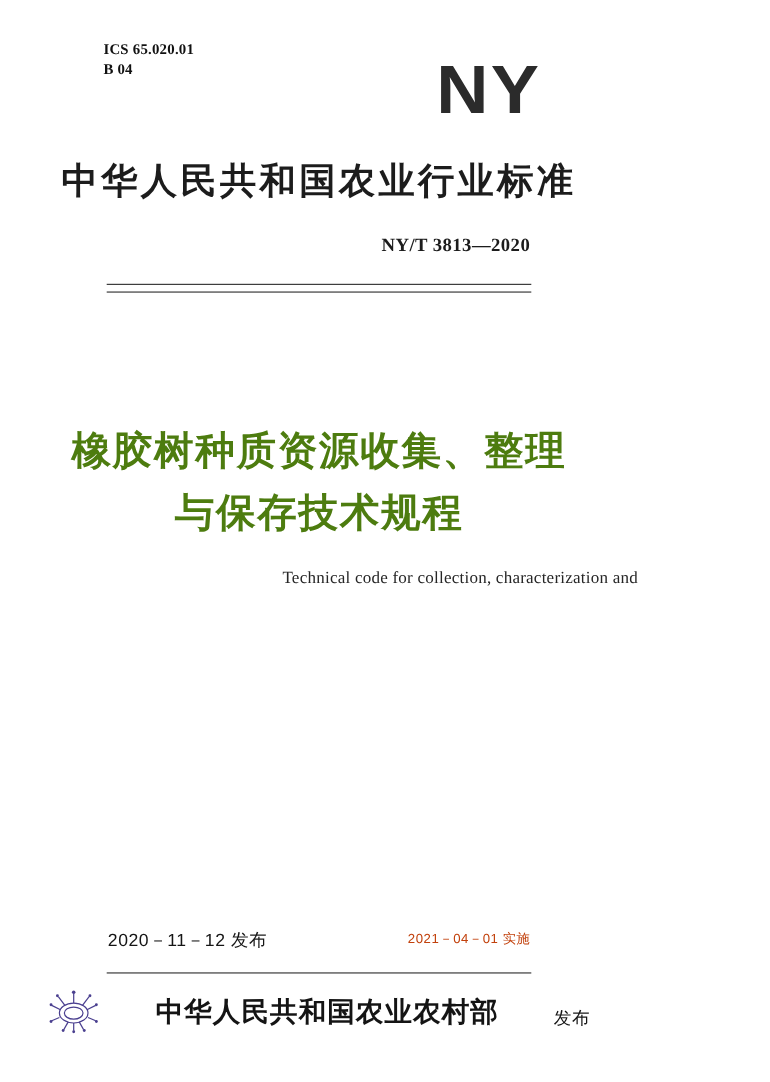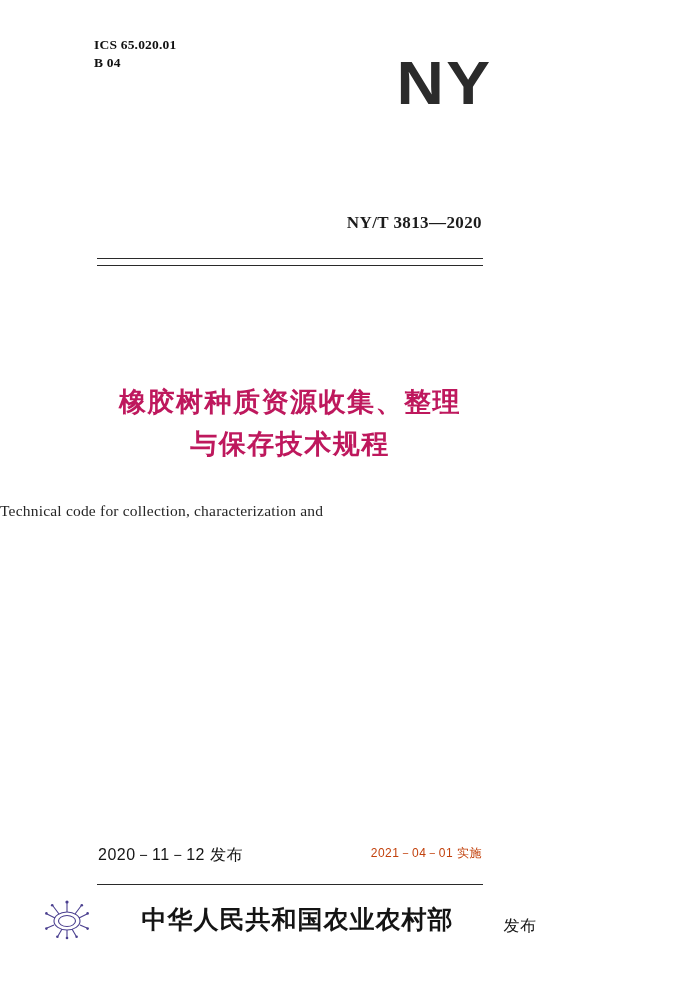--- a/index.html
+++ b/index.html
@@ -94,34 +94,34 @@
 
   
   .doc-title {
     position: absolute;
     left: 0;
     right: 0;
     top: 382px;
     text-align: center;
     font-family: "Liberation Sans", sans-serif;
     font-weight: bold;
-    font-size: 27px;
+    font-size: 36px;
     line-height: 1.55;
     letter-spacing: 1.5px;
-    color: #be185d;
+    color: #4d7c0f;
   }
   .doc-title .ln { display: block; }
 
   
   .doc-subtitle {
     position: absolute;
     left: 0;
     right: 0;
-    top: 497px;
-    text-align: left;
+    top: 512px;
+    text-align: right;
     font-family: "Liberation Serif", serif;
     font-size: 15.5px;
     line-height: 1.75;
     letter-spacing: 0.2px;
     color: #262626;
   }
   .doc-subtitle .ln { display: block; }
 
   
   .date-left {
@@ -182,20 +182,21 @@
 
 <div class="page">
 
   <div class="ics-block">
     <div class="ics-line">ICS 65.020.01</div>
     <div class="ics-line">B 04</div>
   </div>
 
   <div class="ny-mark">NY</div>
 
+  <div class="std-title">中华人民共和国农业行业标准</div>
 
   <div class="std-number">
     <span class="code">NY/T 3813—2020</span>
   </div>
 
   <div class="rule rule-top"></div>
   <div class="rule rule-bottom"></div>
 
   <div class="doc-title">
     <span class="ln">橡胶树种质资源收集、整理</span>

